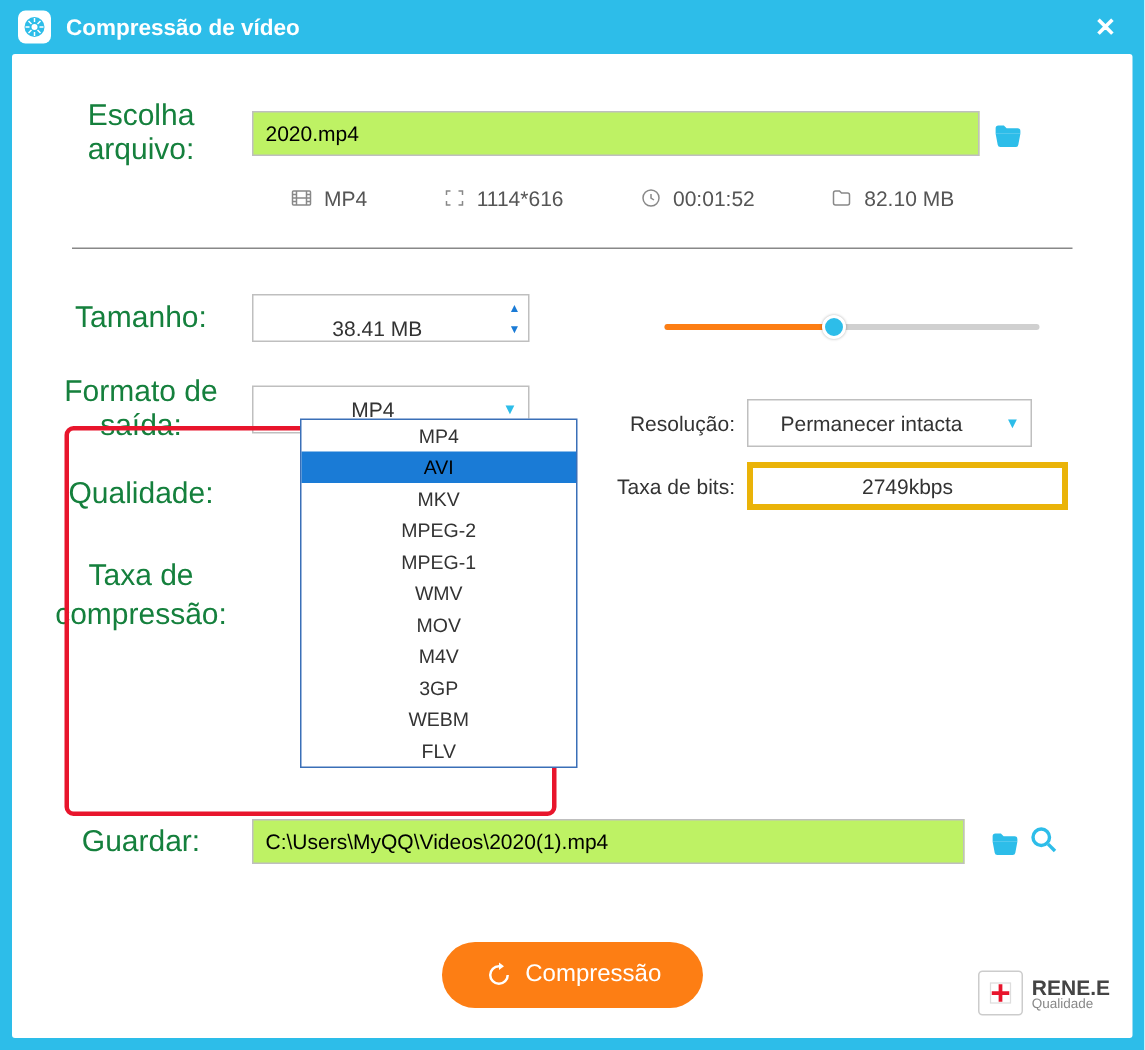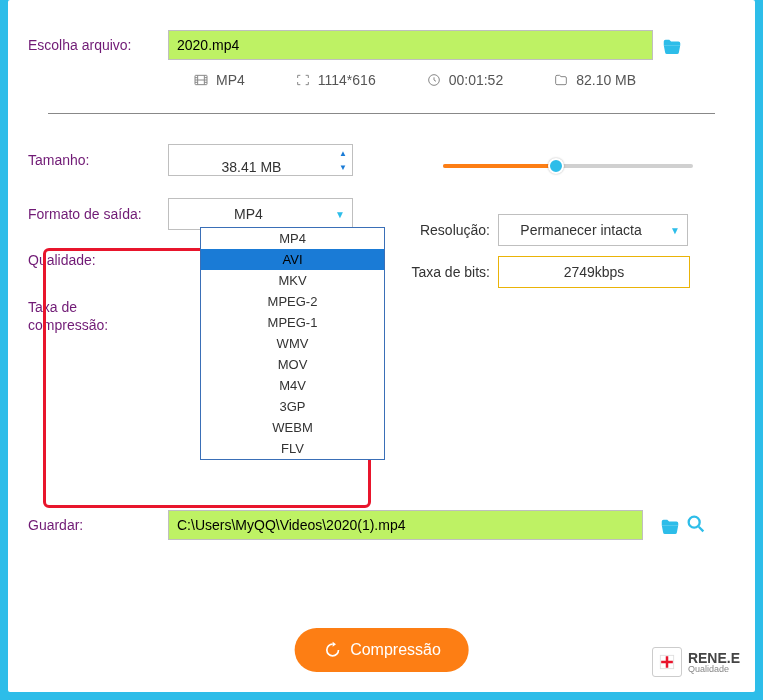--- a/index.html
+++ b/index.html
@@ -58,24 +58,24 @@
       position: relative;
       padding: 30px 20px 80px 20px;
     }
     .row {
       display: flex;
       align-items: center;
       margin-bottom: 8px;
     }
     .label {
       width: 140px;
-      text-align: left;
+      text-align: center;
       padding-right: 8px;
-      font-size: 14px;
-      color: #701a75;
+      font-size: 20px;
+      color: #15803d;
     }
     .text-input {
       flex: 1;
       height: 30px;
       border: 1px solid #bfbfbf;
       padding: 0 8px;
       font-size: 14px;
       background: #bef264;
     }
     .file-row .text-input { max-width: 485px; }
@@ -224,23 +224,23 @@
       align-items: center;
       margin-bottom: 10px;
     }
     .right-row .rlabel {
       width: 90px;
       text-align: right;
       padding-right: 8px;
       font-size: 14px;
     }
     .plain-value {
-      width: 192px;
+      width: 214px;
       height: 32px;
-      border: 1px solid #eab308;
+      border: 4px solid #eab308;
       display: flex;
       align-items: center;
       justify-content: center;
       font-size: 14px;
     }
     .highlight-box {
       position: absolute;
       left: 35px;
       top: 248px;
       width: 328px;
@@ -300,20 +300,31 @@
     }
     .brand-text { display: flex; flex-direction: column; line-height: 1; }
     .brand-text .b1 { font-size: 14px; font-weight: 700; color: #444; }
     .brand-text .b2 { font-size: 9px; color: #888; }
     .col-left .row { margin-bottom: 22px; }
   </style>
 </head>
 <body>
 
 <div class="window">
+  <div class="titlebar">
+    <div class="app-icon">
+      <svg viewBox="0 0 24 24" fill="#2dbde9">
+          <circle cx="12" cy="12" r="10" fill="#2dbde9"></circle>
+          <circle cx="12" cy="12" r="3" fill="#fff"></circle>
+          <path d="M12 3v4M12 17v4M3 12h4M17 12h4M6 6l3 3M15 15l3 3M6 18l3-3M15 9l3-3" stroke="#fff" stroke-width="1.5"></path>
+        </svg>
+    </div>
+    <div class="title">Compressão de vídeo</div>
+    <div class="close">✕</div>
+  </div>
 
   <div class="content">
     <div class="row file-row">
       <div class="label">Escolha arquivo:</div>
       <input class="text-input" value="2020.mp4" style="">
       <span class="folder-icon">
         <svg viewBox="0 0 24 24" fill="#2dbde9">
             <path d="M3 6a2 2 0 012-2h4l2 2h8a2 2 0 012 2v2H3V6z"></path>
             <path d="M3 10h18l-1.5 8a2 2 0 01-2 1.7H6.5a2 2 0 01-2-1.7L3 10z" fill="#2dbde9"></path>
           </svg>

